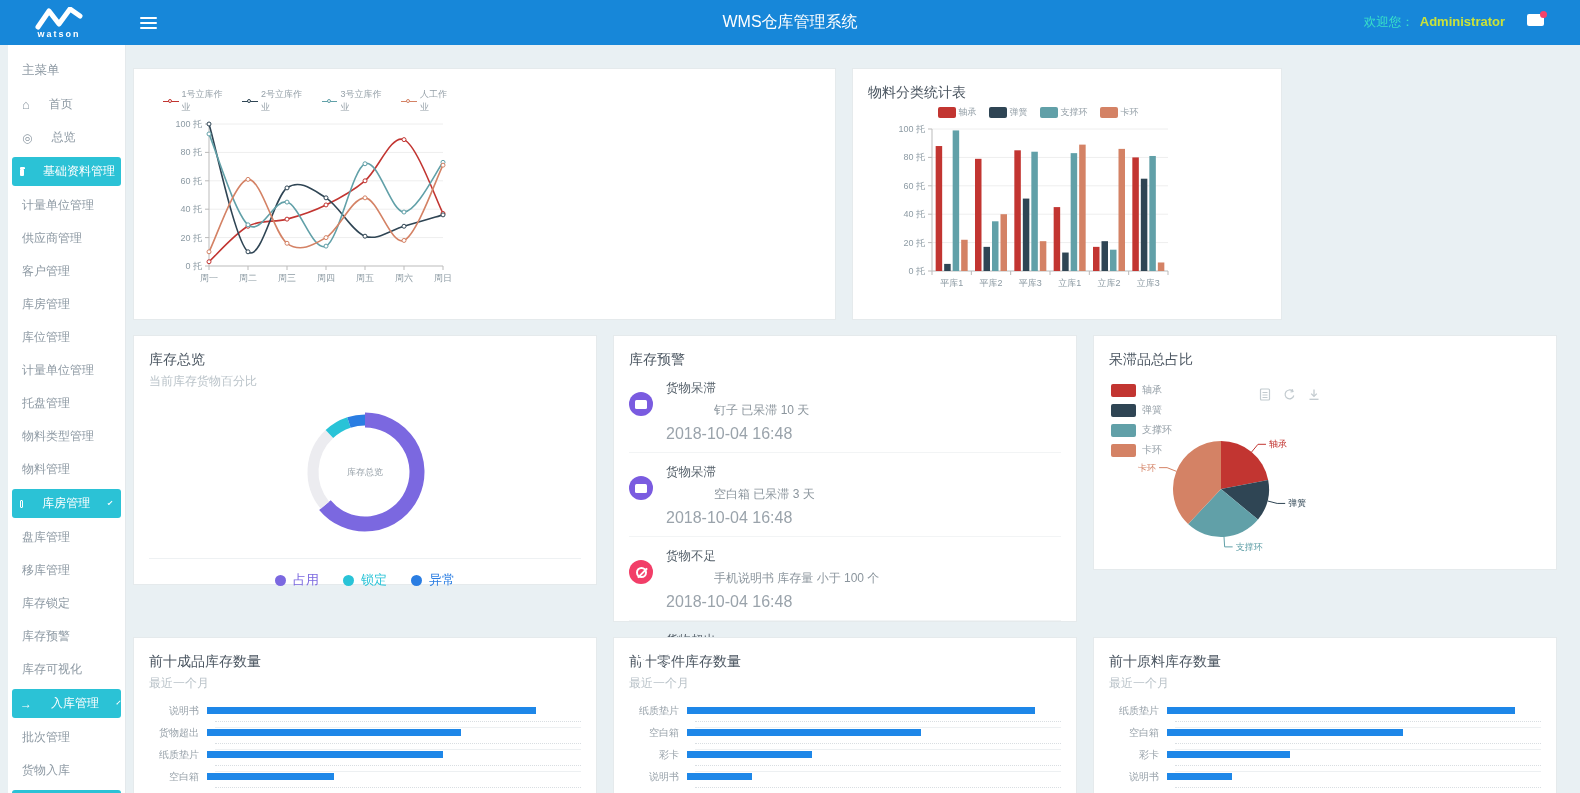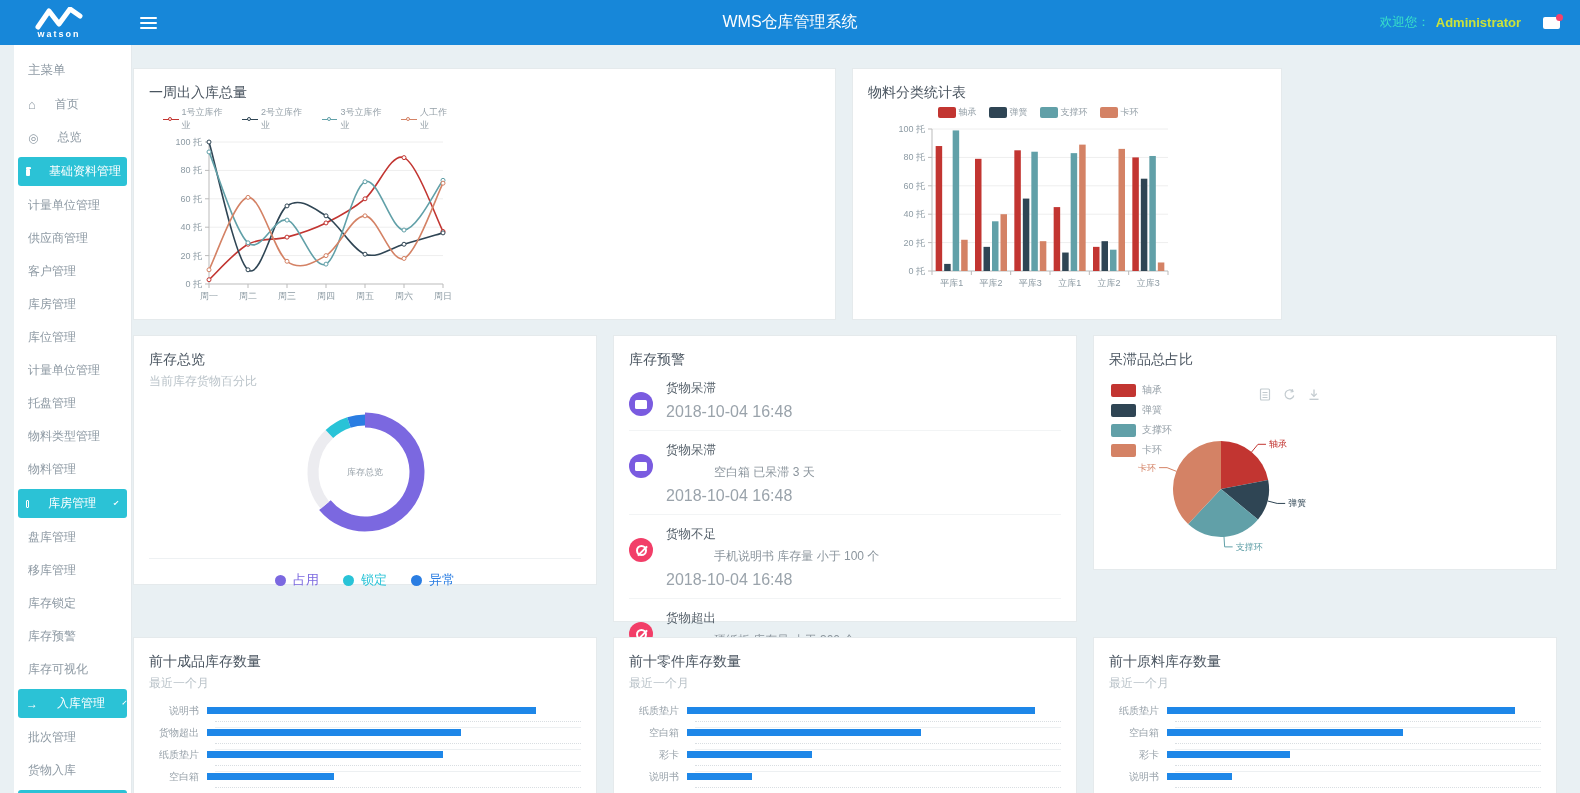--- a/index.html
+++ b/index.html
@@ -10,30 +10,30 @@
   
   .header { position:absolute; top:0; left:0; width:1580px; height:45px;
     background:var(--blue,#1787d9); display:flex; align-items:center; z-index:5; }
   .logo { width:118px; height:45px; display:flex; flex-direction:column;
     align-items:center; justify-content:center; cursor:pointer; }
   .logo .brand { color:#fff; font-size:9px; font-weight:bold; letter-spacing:2px; margin-top:-2px; }
   .hamburger { margin-left:18px; cursor:pointer; padding:4px; }
   .hamburger span { display:block; width:17px; height:2px; background:#fff; margin:3px 0; border-radius:1px; }
   .header-title { position:absolute; left:50%; transform:translateX(-50%);
     color:#fff; font-size:16px; }
-  .header-right { margin-left:auto; display:flex; align-items:center; padding-right:20px; }
+  .header-right { margin-left:auto; display:flex; align-items:flex-start; padding-right:36px; }
   .welcome { color:var(--welcome,#38e0c8); font-size:12.5px; }
   .username { color:var(--username,#cbe23a); font-size:13px; font-weight:bold; margin-left:6px; }
   .msg-icon { position:relative; width:17px; height:12px; background:#fff; border-radius:2px;
     margin-left:22px; cursor:pointer; display:inline-block; }
   .msg-icon::after { content:""; position:absolute; right:-3px; top:-3px; width:7px; height:7px;
     background:#f5426b; border-radius:50%; }
 
   
-  .sidebar { position:absolute; top:45px; left:14px; bottom:0; width:118px; background:#fff;
+  .sidebar { position:absolute; top:45px; left:8px; bottom:0; width:118px; background:#fff;
     border-right:1px solid #e4e9ec; padding-top:8px; overflow:hidden; }
   .sb-section { padding:9px 14px; color:#8d99a3; font-size:12.5px; }
   .sb-item { display:flex; align-items:center; gap:19px; padding:8px 6px 8px 14px;
     color:#8d99a3; font-size:12px; cursor:pointer; white-space:nowrap; }
   .sb-active { background:var(--teal,#2bc2d6); color:#fff; margin:3px 4px; padding:6px 6px 6px 8px;
     border-radius:3px; }
   .sb-ic { font-size:11px; line-height:1; display:inline-flex; align-items:center; }
   .ic-home::before { content:"⌂"; font-size:13px; }
   .ic-overview::before { content:"◎"; font-size:12px; }
   .ic-arrow-right::before { content:"→"; font-size:12px; }
@@ -208,21 +208,20 @@
         <span class="sb-label">货物入库</span>
       </div>
       <div class="sb-item sb-active"></div>
     </div>
 
 </aside>
 
 <main class="content">
   <div class="row">
     <section class="card card-line">
-      <div class="card-title">一周出入库总量</div>
       <div class="chart-wrap" id="chart-weekly"><div class="chart-legend">
             <span class="lg-item">
               <span class="lg-line" style="border-color: rgb(194, 53, 49);">
                 <span class="lg-dot" style="border-color: rgb(194, 53, 49);"></span>
               </span>
               <span class="lg-name">1号立库作业</span>
             </span>
             <span class="lg-item">
               <span class="lg-line" style="border-color: rgb(47, 69, 84);">
                 <span class="lg-dot" style="border-color: rgb(47, 69, 84);"></span>
@@ -420,20 +419,21 @@
 
     <section class="card card-alerts">
       <div class="card-title">库存预警</div>
       <div id="alert-list">
           <div class="al-row">
             <div class="al-ic" style="color: rgb(122, 91, 224);">
               <span class="env"></span>
             </div>
             <div class="al-body">
               <div class="al-title">货物呆滞</div>
+              <div class="al-desc">钉子 已呆滞 10 天</div>
               <div class="al-time">2018-10-04 16:48</div>
             </div>
           </div>
           <div class="al-row">
             <div class="al-ic" style="color: rgb(122, 91, 224);">
               <span class="env"></span>
             </div>
             <div class="al-body">
               <div class="al-title">货物呆滞</div>
               <div class="al-desc">空白箱 已呆滞 3 天</div>

